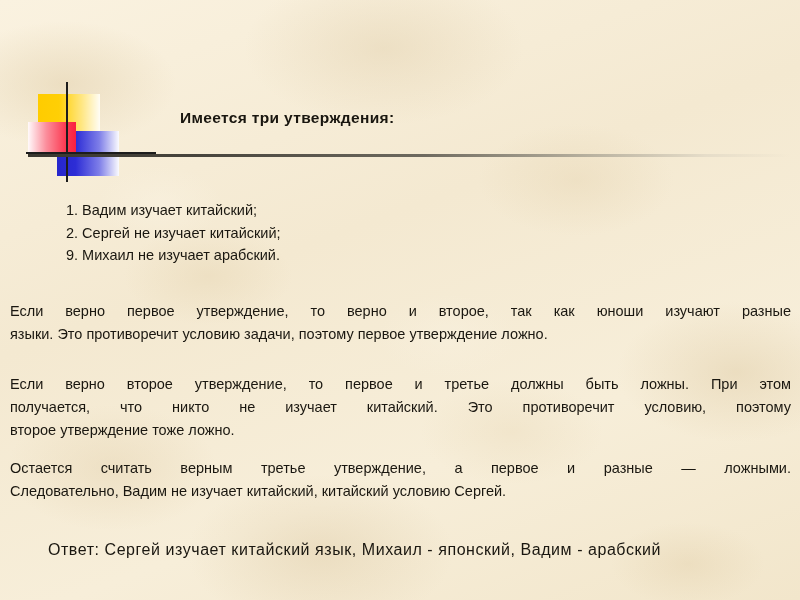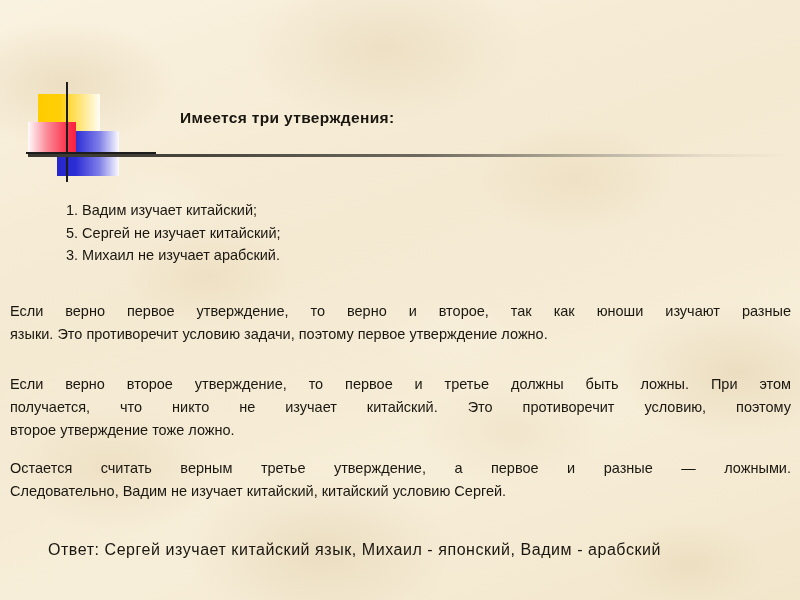--- a/index.html
+++ b/index.html
@@ -178,22 +178,22 @@
     <div class="blk rule-v"></div>
     <div class="blk rule-h"></div>
   </div>
 
   <div id="slide-title">Имеется три утверждения:</div>
 
   <div id="title-divider"></div>
 
   <div id="statement-list">
     <div class="statement-line">1. Вадим изучает китайский;</div>
-    <div class="statement-line">5. Сергей не изучает китайский;</div>
-    <div class="statement-line">3. Михаил не изучает арабский.</div>
+    <div class="statement-line">2. Сергей не изучает китайский;</div>
+    <div class="statement-line">9. Михаил не изучает арабский.</div>
   </div>
 
   <div class="para" id="para-2">
     <span class="jline">Если верно второе утверждение, то первое и третье должны быть ложны. При этом</span>
     <span class="jline">получается, что никто не изучает китайский. Это противоречит условию, поэтому</span>
     <span class="lastline">второе утверждение тоже ложно.</span>
   </div>
 
   <div class="para" id="para-1">
     <span class="jline">Если верно первое утверждение, то верно и второе, так как юноши изучают разные</span>

